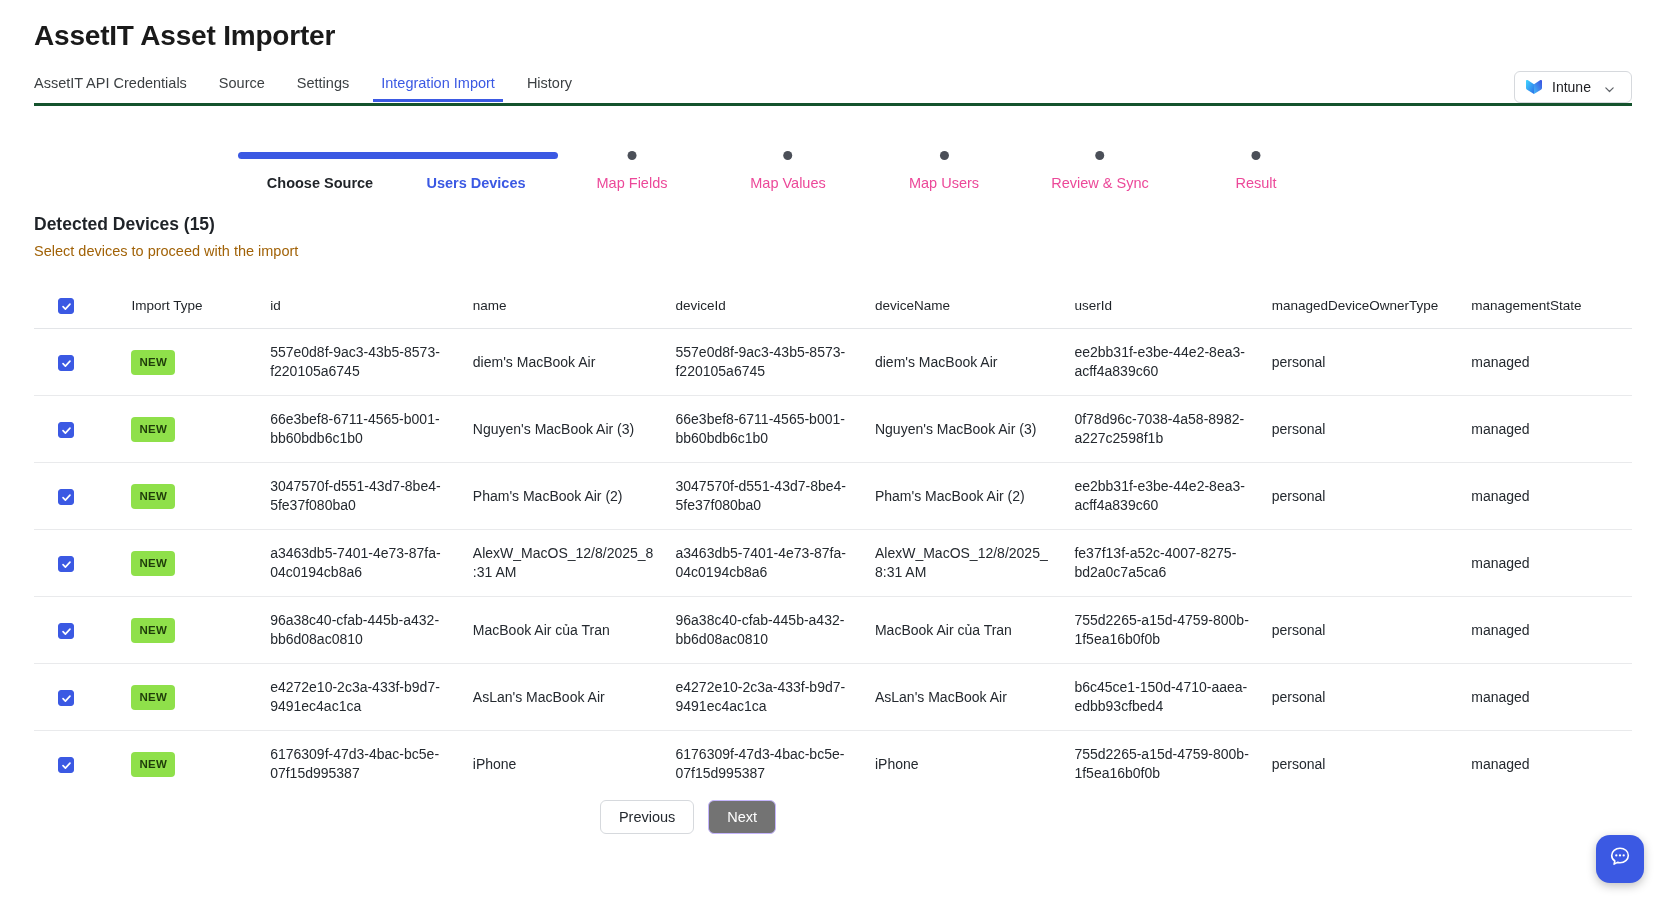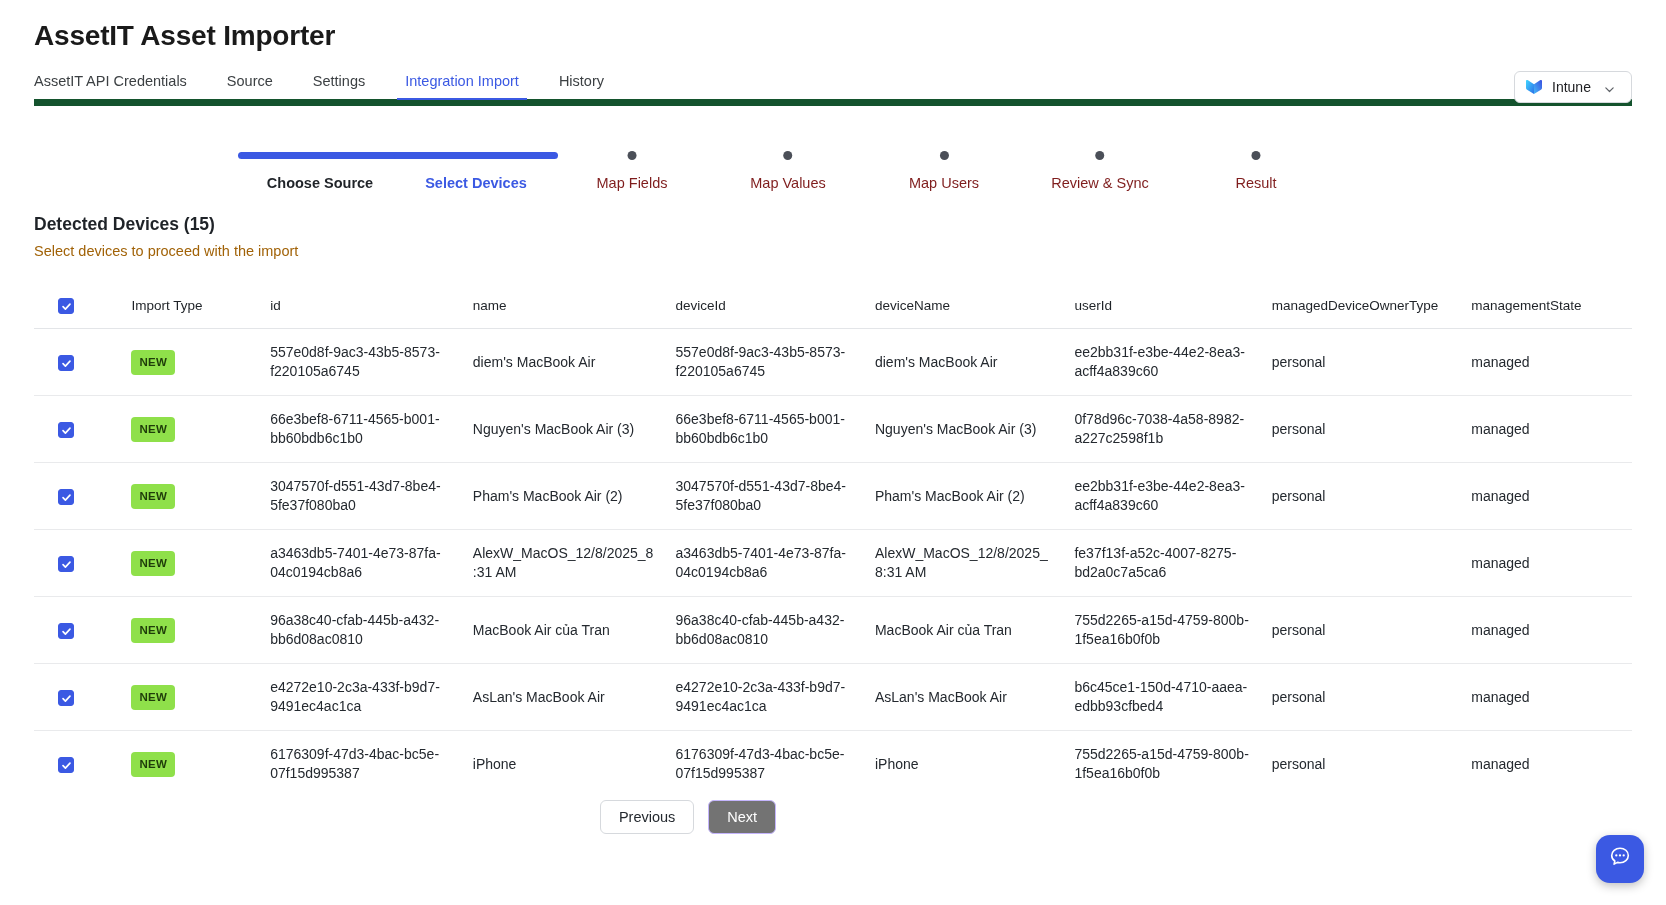--- a/index.html
+++ b/index.html
@@ -14,22 +14,22 @@
   }
 
   
   .page-title{
     position:absolute; left:34px; top:20px;
     font-size:28px; font-weight:bold; letter-spacing:-.2px; color:#1a1a1a;
   }
 
   .tabbar{
     position:absolute; left:34px; top:72px; width:1598px; height:34px;
-    border-bottom:7px solid #14532d;
-    display:flex; align-items:flex-end; gap:16px;
+    border-bottom:3px solid #14532d;
+    display:flex; align-items:center; gap:8px;
   }
   .tab{
     font-size:14.5px; color:#3c4043; padding:0 8px 9px 8px; margin-right:8px;
     cursor:pointer; white-space:nowrap; position:relative; line-height:17px;
   }
   .tab:first-child{ padding-left:0; }
   .tab.active{ color:#3b59e3; }
   .tab.active:after{
     content:""; position:absolute; left:0; right:0; bottom:-1px;
     height:2.5px; background:#3b59e3;
@@ -47,21 +47,21 @@
 
   
   .stepper{
     position:absolute; left:34px; top:150px; width:1598px; height:58px;
   }
   .step{ position:absolute; top:0; text-align:center; transform:translateX(-50%); }
   .step .mark{ height:10px; display:flex; align-items:center; justify-content:center; }
   .step .dot{ width:9px; height:9px; border-radius:50%; background:#4b4f58; }
   .step .bar{ width:164px; height:7px; border-radius:4px; background:#3b59e3; }
   .step .slabel{
-    margin-top:15px; font-size:14.5px; color:#7f1d1d; white-space:nowrap;
+    margin-top:15px; font-size:14.5px; color:#ec4899; white-space:nowrap;
   }
   .step.done .slabel{ color:#1f2328; font-weight:bold; }
   .step.current .slabel{ color:#3b59e3; font-weight:bold; }
 
   
   .sect-title{
     position:absolute; left:34px; top:214px;
     font-size:17.5px; font-weight:bold; color:#1f2328;
   }
   .sect-sub{
@@ -173,21 +173,21 @@
     <div class="step done" style="left: 286px;">
       <div class="mark">
         <div class="bar" style="width: 164px;"></div>
       </div>
       <div class="slabel">Choose Source</div>
     </div>
     <div class="step current" style="left: 442px;">
       <div class="mark">
         <div class="bar" style="width: 164px;"></div>
       </div>
-      <div class="slabel">Select Devices</div>
+      <div class="slabel">Users Devices</div>
     </div>
     <div class="step upcoming" style="left: 598px;">
       <div class="mark">
         <div class="dot"></div>
       </div>
       <div class="slabel">Map Fields</div>
     </div>
     <div class="step upcoming" style="left: 754px;">
       <div class="mark">
         <div class="dot"></div>

